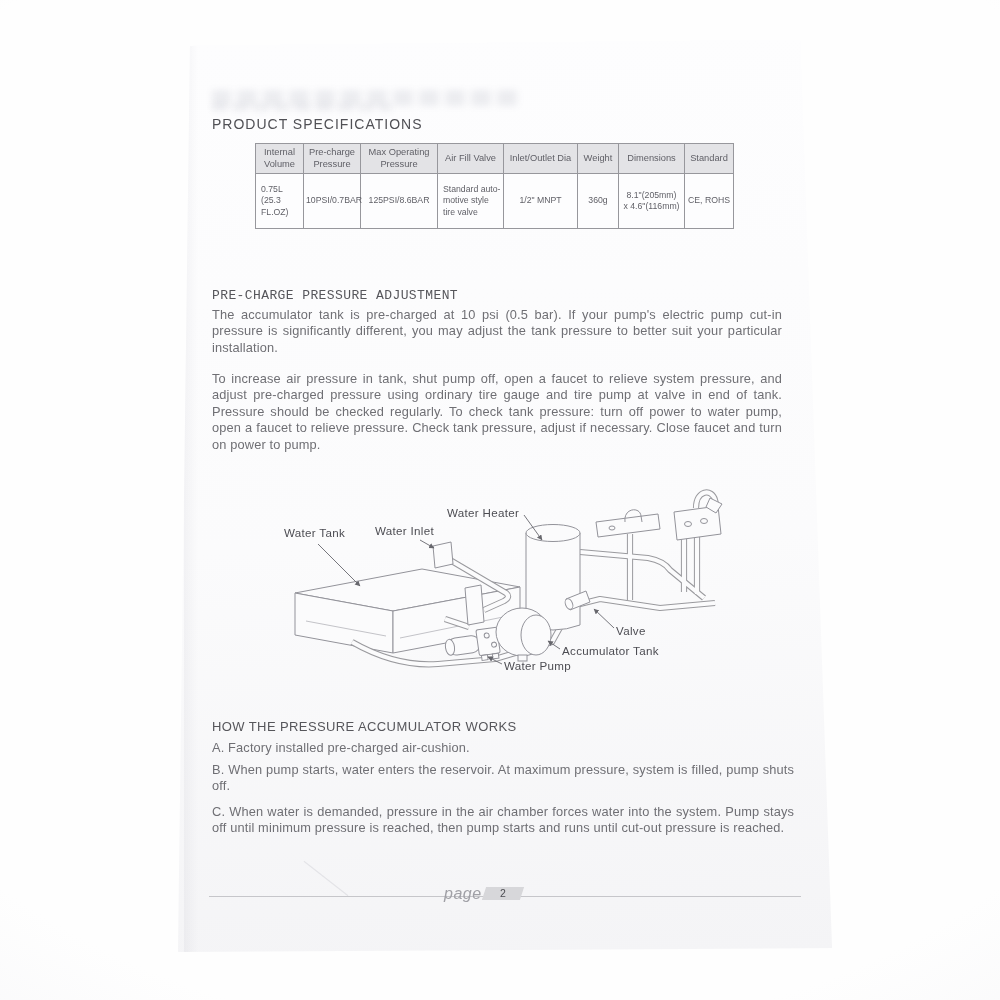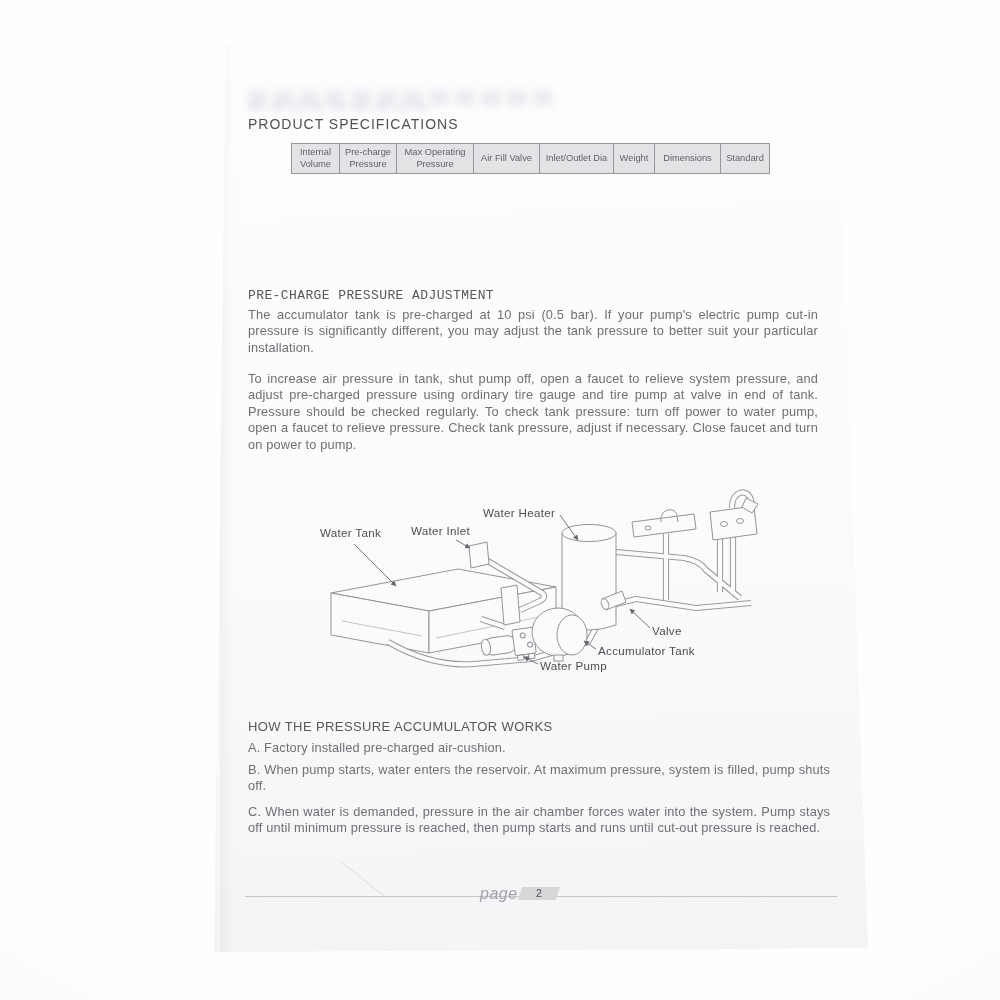--- a/index.html
+++ b/index.html
@@ -2,21 +2,21 @@
 <html><head>
 <meta charset="utf-8">
 <style>
   * { margin:0; padding:0; box-sizing:border-box; }
   html,body { width:1000px; height:1000px; overflow:hidden; }
   body {
     font-family: "Liberation Sans", "DejaVu Sans", sans-serif;
     background: radial-gradient(120% 95% at 50% 45%, #fefefe 62%, #f1f1f4 100%);
     position: relative;
   }
-  .scene { position:absolute; inset:0;margin-left:36px; }
+  .scene { position:absolute; inset:0; }
 
   
   .paper {
     position:absolute; left:176px; top:40px; width:656px; height:912px;
     background: linear-gradient(178deg, #fdfdfe 0%, #fbfbfc 55%, #f4f4f6 100%);
     clip-path: polygon(14px 6px, 624px 0px, 656px 908px, 2px 912px);
     filter: drop-shadow(2px 8px 12px rgba(90,90,110,0.16)) drop-shadow(-2px 2px 4px rgba(90,90,110,0.08));
   }
   .paper::before{ 
     content:""; position:absolute; left:8px; top:0; bottom:0; width:14px;
@@ -102,20 +102,35 @@
         <th>Pre-charge
 Pressure</th>
         <th>Max Operating
 Pressure</th>
         <th>Air Fill Valve</th>
         <th>Inlet/Outlet Dia</th>
         <th>Weight</th>
         <th>Dimensions</th>
         <th>Standard</th>
       </tr>
+      <tr>
+        <td class="al">0.75L
+(25.3
+FL.OZ)</td>
+        <td>10PSI/0.7BAR</td>
+        <td>125PSI/8.6BAR</td>
+        <td class="al">Standard auto-
+motive style
+tire valve</td>
+        <td>1/2" MNPT</td>
+        <td>360g</td>
+        <td>8.1"(205mm)
+x 4.6"(116mm)</td>
+        <td>CE, ROHS</td>
+      </tr>
     </tbody>
       </table>
 
     <div class="h2 h2a">PRE-CHARGE PRESSURE ADJUSTMENT</div>
     <div class="para p1">The accumulator tank is pre-charged at 10 psi (0.5 bar). If your pump's electric pump cut-in pressure is significantly different, you may adjust the tank pressure to better suit your particular installation.</div>
     <div class="para p2">To increase air pressure in tank, shut pump off, open a faucet to relieve system pressure, and adjust pre-charged pressure using ordinary tire gauge and tire pump at valve in end of tank. Pressure should be checked regularly. To check tank pressure: turn off power to water pump, open a faucet to relieve pressure. Check tank pressure, adjust if necessary. Close faucet and turn on power to pump.</div>
 
     <svg class="diagram" width="500" height="228" viewBox="0 0 500 228">
       <defs>
         <marker id="arrow" markerWidth="7" markerHeight="7" refX="5.5" refY="3" orient="auto">

